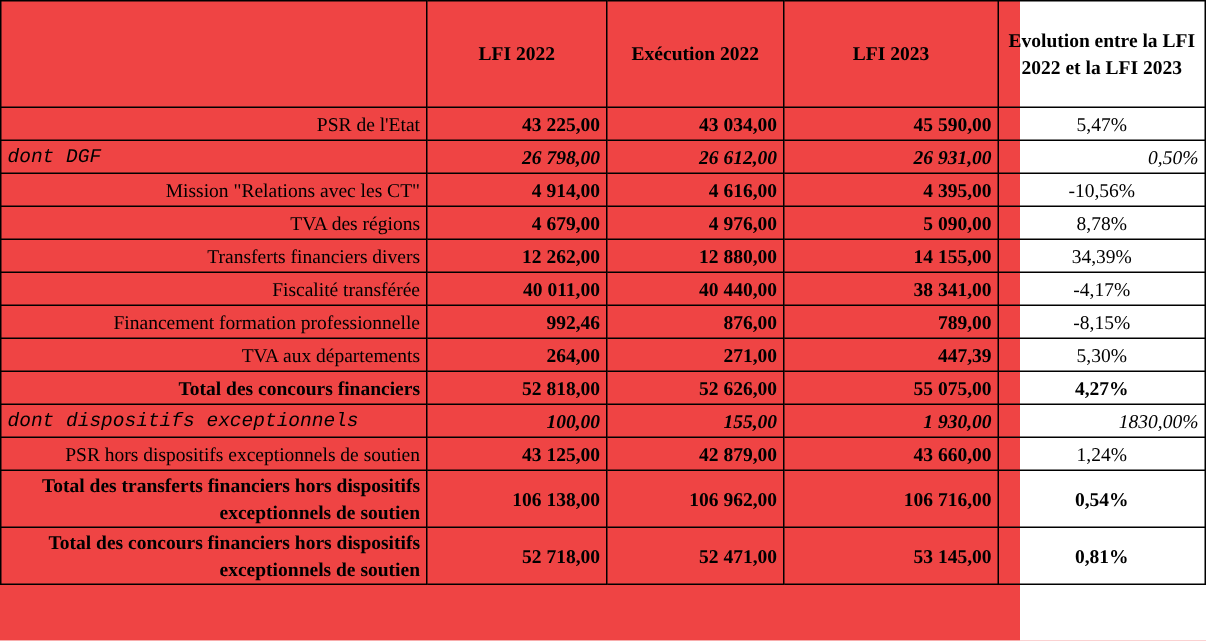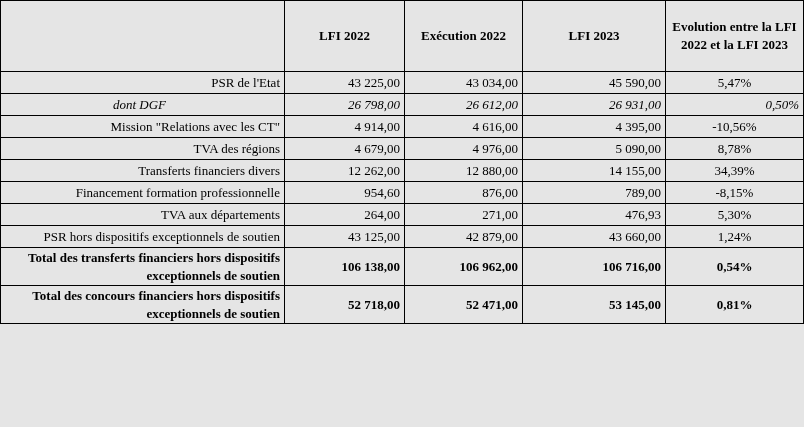--- a/index.html
+++ b/index.html
@@ -2,23 +2,23 @@
 <html><head>
 <meta charset="utf-8">
 <style>
   html, body {
     margin: 0;
     padding: 0;
     background: #ffffff;
     font-family: "Liberation Serif", "DejaVu Serif", serif;
   }
   .page {
-    width: 804px;
+    width: 680px;
     height: 427px;
-    background: #e5e5e5;
+    background: #ef4444;
     box-sizing: border-box;
   }
   table.fin {
     border-collapse: collapse;
     table-layout: fixed;
     width: 803px;
     font-size: 13px;
     color: #000000;
   }
   table.fin th, table.fin td {
@@ -37,25 +37,25 @@
 
   thead th {
     height: 68px;
     font-weight: bold;
     text-align: center;
     vertical-align: middle;
     padding: 2px 10px;
   }
   tbody td { height: 19px; }
   td.label { text-align: right; padding-left: 4px; }
-  td.num   { text-align: right; padding-right: 9px; }
+  td.num   { text-align: right; padding-right: 9px; font-weight: bold; }
   td.pct   { text-align: center; }
 
   tr.row-dont td { font-style: italic; text-align: right; }
-  tr.row-dont td.label { text-align: center; padding-right: 10px; }
+  tr.row-dont td.label { text-align: left; padding-right: 10px; font-family: Liberation Mono, monospace; }
   tr.row-bold td { font-weight: bold; }
 
   td.vbottom { vertical-align: bottom; padding-bottom: 3px; }
 </style>
 </head>
 <body>
 
 <div class="page">
   <table class="fin">
     <colgroup>
@@ -104,32 +104,53 @@
           <td class="pct">8,78%</td>
         </tr>
         <tr class="row-normal">
           <td class="label">Transferts financiers divers</td>
           <td class="num">12 262,00</td>
           <td class="num">12 880,00</td>
           <td class="num">14 155,00</td>
           <td class="pct">34,39%</td>
         </tr>
         <tr class="row-normal">
+          <td class="label">Fiscalité transférée</td>
+          <td class="num">40 011,00</td>
+          <td class="num">40 440,00</td>
+          <td class="num">38 341,00</td>
+          <td class="pct">-4,17%</td>
+        </tr>
+        <tr class="row-normal">
           <td class="label">Financement formation professionnelle</td>
-          <td class="num">954,60</td>
+          <td class="num">992,46</td>
           <td class="num">876,00</td>
           <td class="num">789,00</td>
           <td class="pct">-8,15%</td>
         </tr>
         <tr class="row-normal">
           <td class="label">TVA aux départements</td>
           <td class="num">264,00</td>
           <td class="num">271,00</td>
-          <td class="num">476,93</td>
+          <td class="num">447,39</td>
           <td class="pct">5,30%</td>
+        </tr>
+        <tr class="row-bold">
+          <td class="label">Total des concours financiers</td>
+          <td class="num">52 818,00</td>
+          <td class="num">52 626,00</td>
+          <td class="num">55 075,00</td>
+          <td class="pct">4,27%</td>
+        </tr>
+        <tr class="row-dont">
+          <td class="label">dont dispositifs exceptionnels</td>
+          <td class="num">100,00</td>
+          <td class="num">155,00</td>
+          <td class="num">1 930,00</td>
+          <td class="pct">1830,00%</td>
         </tr>
         <tr class="row-normal">
           <td class="label">PSR hors dispositifs exceptionnels de soutien</td>
           <td class="num">43 125,00</td>
           <td class="num">42 879,00</td>
           <td class="num">43 660,00</td>
           <td class="pct">1,24%</td>
         </tr>
         <tr class="row-bold">
           <td class="label">Total des transferts financiers hors dispositifs exceptionnels de soutien</td>

